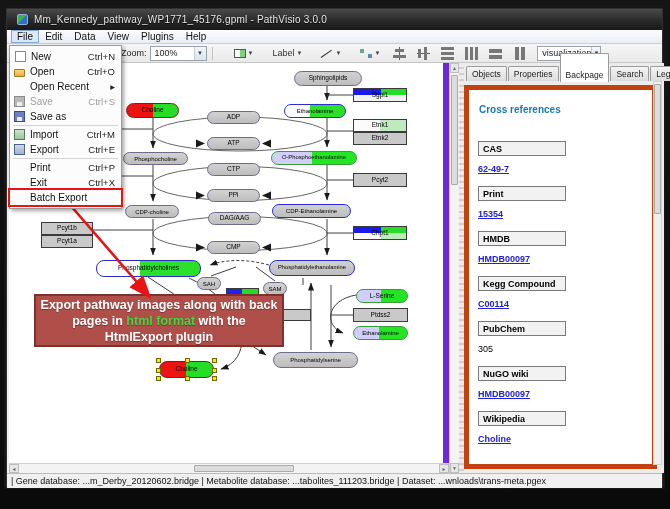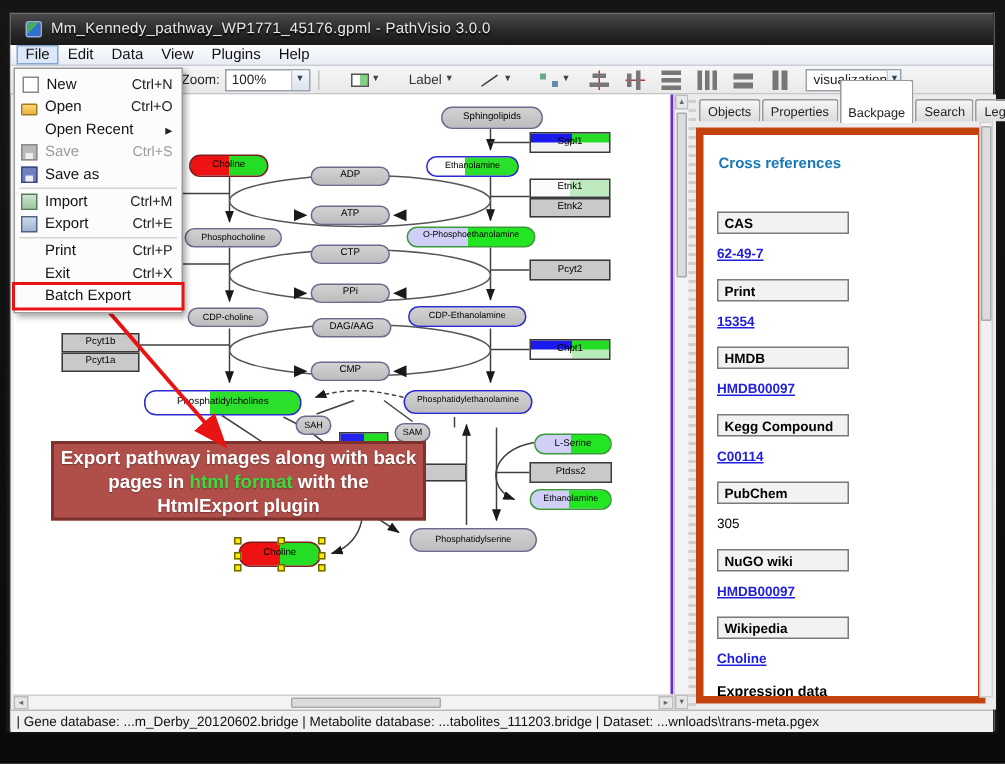--- a/index.html
+++ b/index.html
@@ -55,21 +55,21 @@
   .al-4 { background-image:linear-gradient(#777,#777),linear-gradient(#777,#777),linear-gradient(#777,#777);
           background-size:3px 13px,3px 13px,3px 13px; background-position:1px 0,6px 0,11px 0; }
   .al-5 { background-image:linear-gradient(#777,#777),linear-gradient(#777,#777);
           background-size:13px 4px,13px 4px; background-position:1px 2px,1px 8px; }
   .al-6 { background-image:linear-gradient(#777,#777),linear-gradient(#777,#777);
           background-size:4px 13px,4px 13px; background-position:3px 0,9px 0; }
 
   
   .main { position:absolute; left:0; top:54px; width:657px; height:410px; }
   .canvas { position:absolute; left:2px; top:0; width:440px; height:400px; background:#fff;
-            overflow:hidden; border-right:2px solid #6d28d9; }
+            overflow:hidden; border-right:6px solid #6d28d9; }
   .edges { position:absolute; left:0; top:0; z-index:1; }
 
   
   .n { position:absolute; display:flex; align-items:center; justify-content:center;
        font-size:6.5px; color:#000; overflow:hidden; white-space:nowrap; z-index:2; line-height:1; }
   .pill { border-radius:8px; }
   .m-gray      { background:linear-gradient(#d2d2d2,#bdbdbd); border:1px solid #6b6b8e; }
   .m-grayblue  { background:linear-gradient(#d2d2d2,#bdbdbd); border:1px solid #2b2bd0; }
   .m-redgreen  { background:linear-gradient(90deg,#ee1212 0 50%,#25dd25 50% 100%); border:1px solid #7d1d1d; }
   .m-whitegreen{ background:linear-gradient(90deg,#fdfdfd 0 42%,#2ae02a 42% 100%); border:1px solid #2b2bd0; }
@@ -343,21 +343,20 @@
               </div>
               <div class="section">
                 <div class="sec-title">NuGO wiki</div>
                 <div class="sec-value link">HMDB00097</div>
               </div>
               <div class="section">
                 <div class="sec-title">Wikipedia</div>
                 <div class="sec-value link">Choline</div>
               </div>
             </div>
-          <div class="pc-footer">Expression data</div>
         </div>
         <div class="panel-sb">
           <div class="sb-thumb" style="left:0px;top:2px;width:7px;height:130px;"></div>
         </div>
       </div>
     </div>
 
     <div class="statusbar">
       <span class="status-text">| Gene database: ...m_Derby_20120602.bridge | Metabolite database: ...tabolites_111203.bridge | Dataset: ...wnloads\trans-meta.pgex</span>
     </div>

